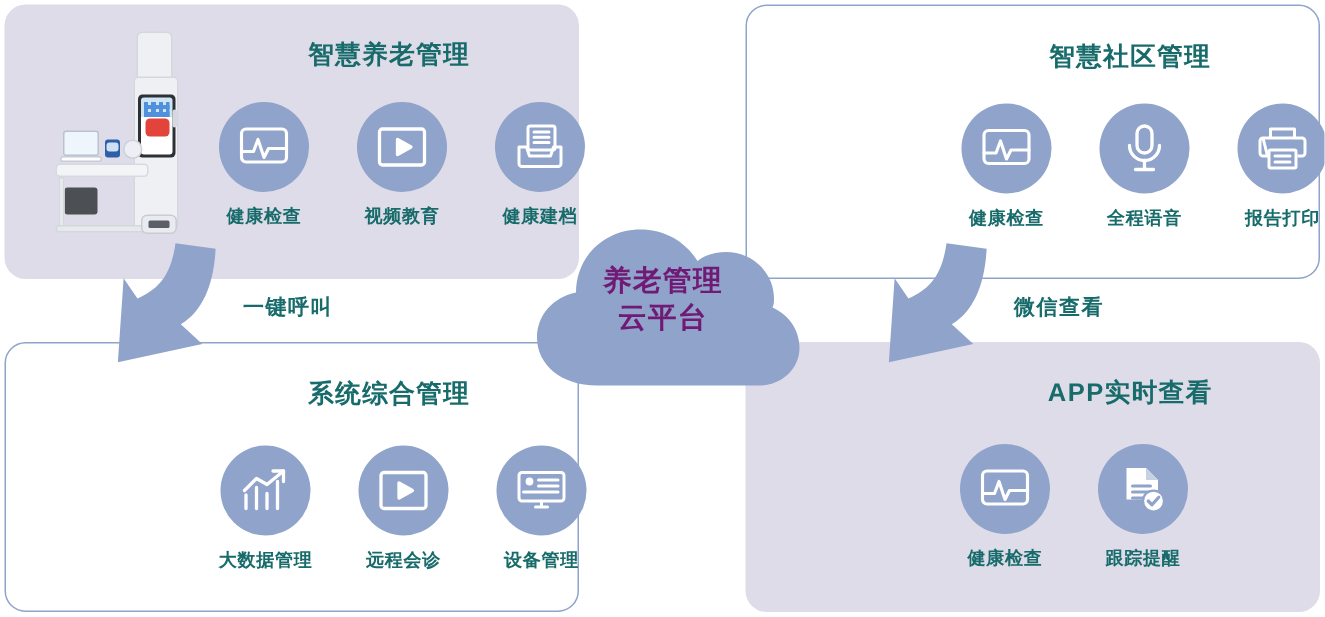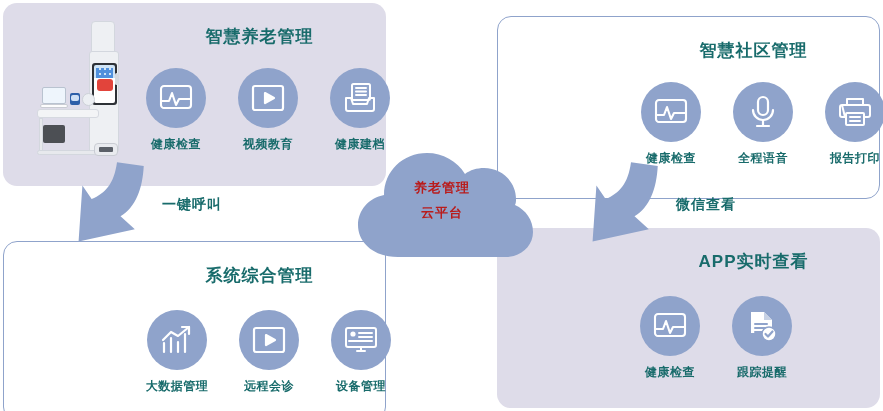--- a/index.html
+++ b/index.html
@@ -14,21 +14,21 @@
     width: 883px; height: 322px;
     background: #ffffff;
   }
 
   
   .panel {
     position: absolute;
     border-radius: 14px;
   }
   .panel.lav   { background: #dedce9; }
-  .panel.white { background: #ffffff; border: 1.6px solid #8fa3cb; margin-top: 13px; }
+  .panel.white { background: #ffffff; border: 1.6px solid #8fa3cb; }
 
   #panel-tl { left: 3px;   top: 3px;   width: 383px; height: 183px; }
   #panel-tr { left: 497px; top: 3px;   width: 383px; height: 183px; }
   #panel-bl { left: 3px;   top: 228px; width: 383px; height: 180px; }
   #panel-br { left: 497px; top: 228px; width: 383px; height: 180px; }
 
   .panel-title {
     position: absolute;
     left: 0; right: 0;
     text-align: center;
@@ -74,22 +74,22 @@
   #cloud {
     position: absolute;
     left: 346px; top: 139px;
     width: 192px; height: 122px;
   }
   #cloud svg { position: absolute; inset: 0; }
   #cloud .cloud-text {
     position: absolute;
     left: 0; right: 0; top: 36px;
     text-align: center;
-    color: #b91c1c;
-    font-size: 13px;
+    color: #701a75;
+    font-size: 19px;
     font-weight: bold;
     line-height: 25px;
     letter-spacing: 1px;
   }
 
   
   .curve-arrow { position: absolute; }
   #arrow-left  { left: 78px;  top: 160px; width: 70px; height: 90px; }
   #arrow-right { left: 592px; top: 160px; width: 70px; height: 90px; }
 

